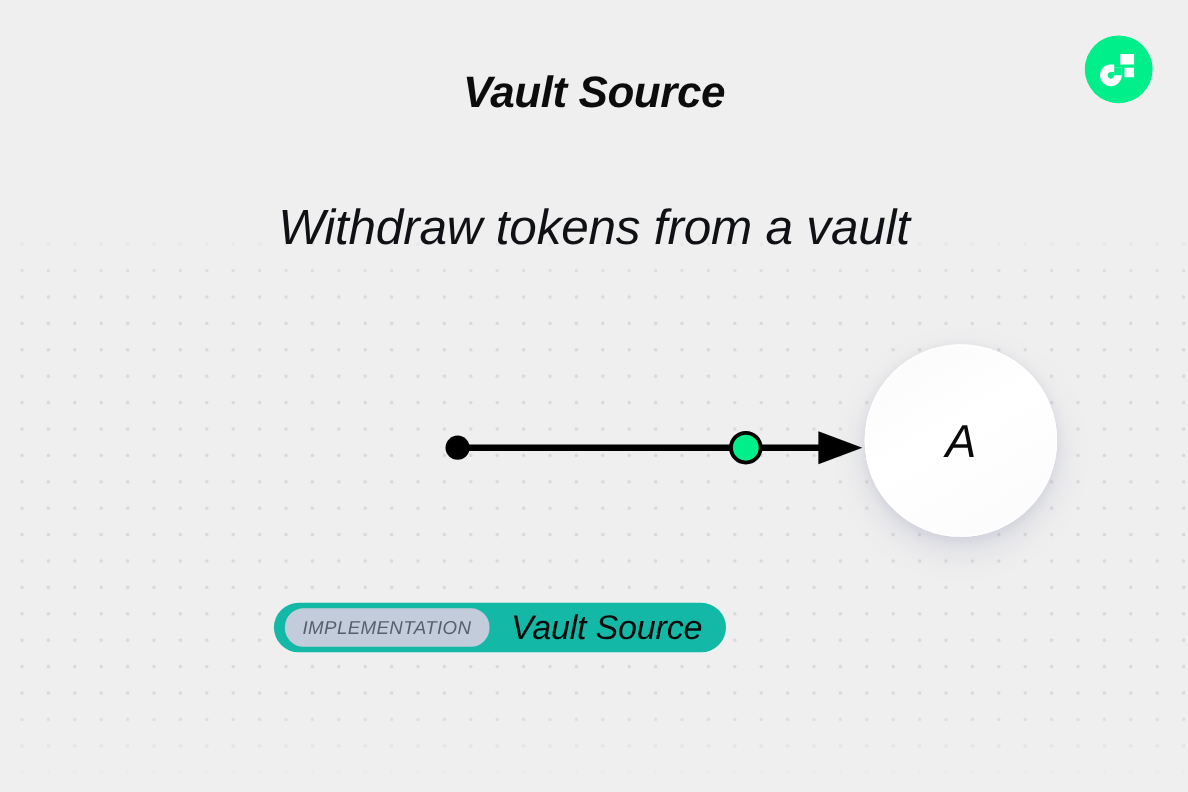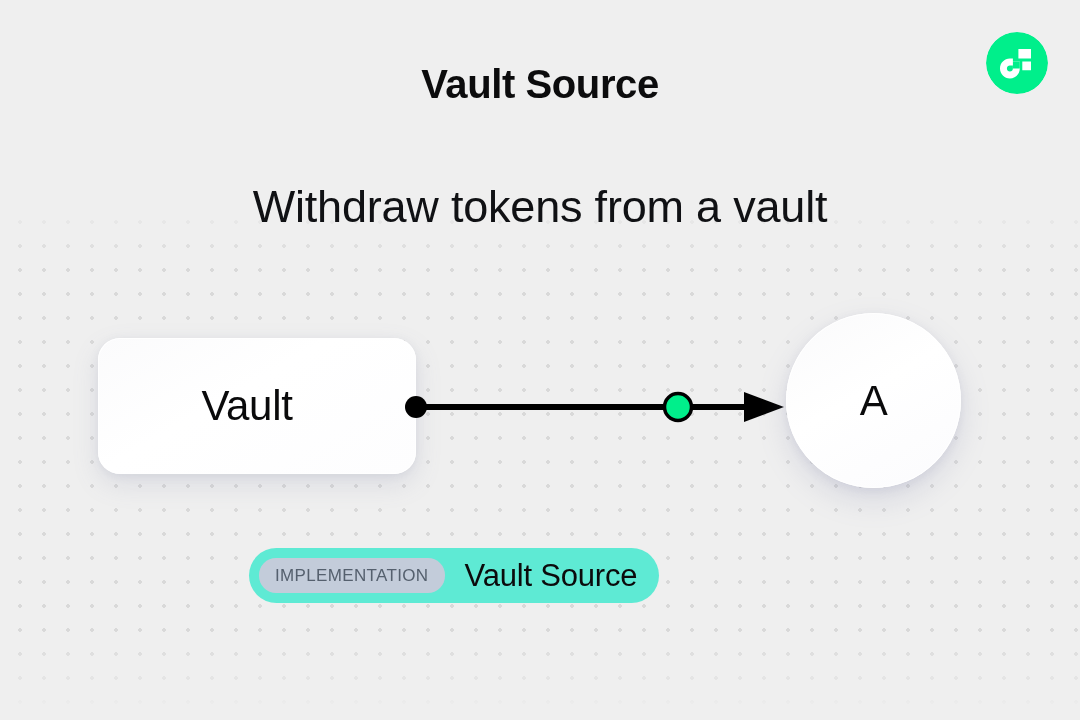--- a/index.html
+++ b/index.html
@@ -14,20 +14,21 @@
     font-family: "Liberation Sans", sans-serif;
     -webkit-font-smoothing: antialiased;
   }
 
   #stage {
     position: relative;
     width: 1080px;
     height: 720px;
     background: #efefef;
     overflow: hidden;
+    font-style: italic;
   }
 
   
   .dot-grid {
     position: absolute;
     left: 0;
     top: 200px;
     width: 1080px;
     height: 520px;
     background-image: radial-gradient(#d9d9d9 1.7px, transparent 1.8px);
@@ -145,23 +146,23 @@
     width: 1080px;
     height: 720px;
     overflow: visible;
   }
 
   
   .impl-badge {
     position: absolute;
     left: 249px;
     top: 548px;
-    height: 55px;
+    height: 45px;
     border-radius: 28px;
-    background: #5eead4;
+    background: #14b8a6;
     display: flex;
     align-items: center;
     padding: 0 22px 0 10px;
     box-sizing: border-box;
   }
   .impl-tag {
     background: #c3ccda;
     border-radius: 17px;
     height: 35px;
     display: flex;
@@ -196,23 +197,20 @@
              C26.9 38.2 25.6 39.5 23.9 39.5 C22.2 39.5 20.9 38.2 20.9 36.5
              C20.9 34.8 22.2 33.5 23.9 33.5 H26.9 V26.6 Z" fill="#FFFFFF"></path>
     <path d="M26.9 29.6 H33.8 V36.5 H26.9 Z" fill="#00EF8B"></path>
   </svg>
 
   <div class="title">Vault Source</div>
   <div class="subtitle">Withdraw tokens from a vault</div>
 
   <div class="diagram">
 
-    <div class="node-box">
-      <span class="node-box-label">Vault</span>
-    </div>
 
     <svg class="edge-svg" viewBox="0 0 1080 720">
 
       <line x1="416" y1="407" x2="772" y2="407" stroke="#000000" stroke-width="6"></line>
 
       <polygon points="744,392 784,407 744,422" fill="#000000"></polygon>
 
       <circle cx="416" cy="407" r="11" fill="#000000"></circle>
 
       <circle cx="678" cy="407" r="13.5" fill="#00EF8B" stroke="#000000" stroke-width="3.5"></circle>

